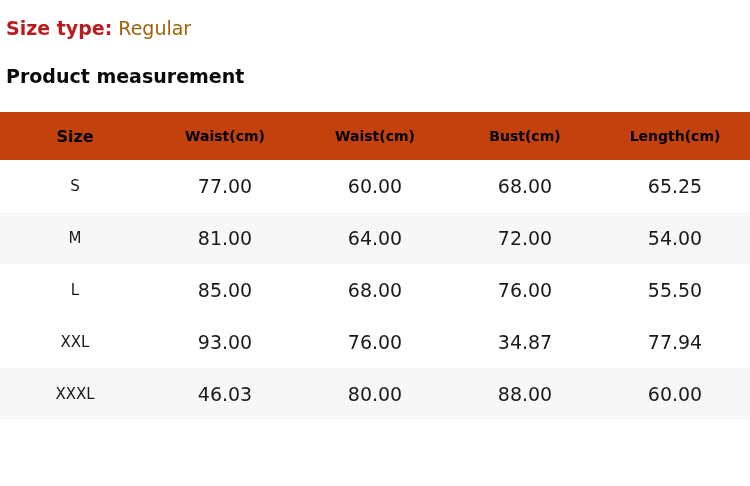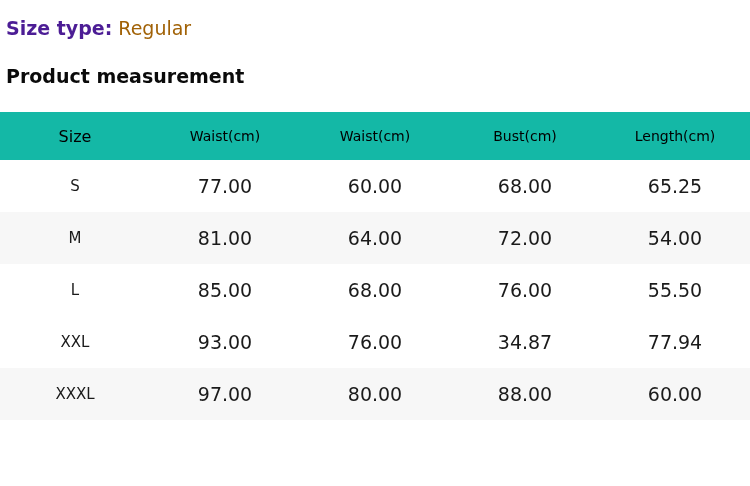--- a/index.html
+++ b/index.html
@@ -21,21 +21,21 @@
     box-sizing: border-box;
   }
   .size-type-line {
     padding: 14px 6px 0 6px;
     font-size: 19px;
     line-height: 28px;
     white-space: nowrap;
   }
   .size-type-label {
     font-weight: bold;
-    color: #4c1d95;
+    color: #b91c1c;
   }
   .size-type-value {
     font-weight: normal;
     color: #a16207;
     margin-left: 6px;
   }
   .section-title {
     padding: 20px 14px 0 6px;
     font-size: 19px;
     font-weight: bold;
@@ -52,22 +52,22 @@
   table.measurement td {
     text-align: center;
     font-size: 19px;
     font-weight: normal;
     color: #1a1a1a;
     padding: 0;
     height: 52px;
     vertical-align: middle;
   }
   table.measurement thead th {
-    background: #14b8a6;
-    font-weight: normal;
+    background: #c2410c;
+    font-weight: bold;
     font-size: 14px;
     height: 48px;
     color: #000000;
   }
   table.measurement thead th.col-size {
     font-size: 16px;
   }
   table.measurement tbody tr.row-even {
     background: #ffffff;
   }
@@ -135,21 +135,21 @@
       </tr>
       <tr class="row-even">
         <td class="cell-size">XXL</td>
         <td>93.00</td>
         <td>76.00</td>
         <td>34.87</td>
         <td>77.94</td>
       </tr>
       <tr class="row-odd">
         <td class="cell-size">XXXL</td>
-        <td>97.00</td>
+        <td>46.03</td>
         <td>80.00</td>
         <td>88.00</td>
         <td>60.00</td>
       </tr>
     </tbody>
   </table>
 
 </div>
 
 </body></html>

